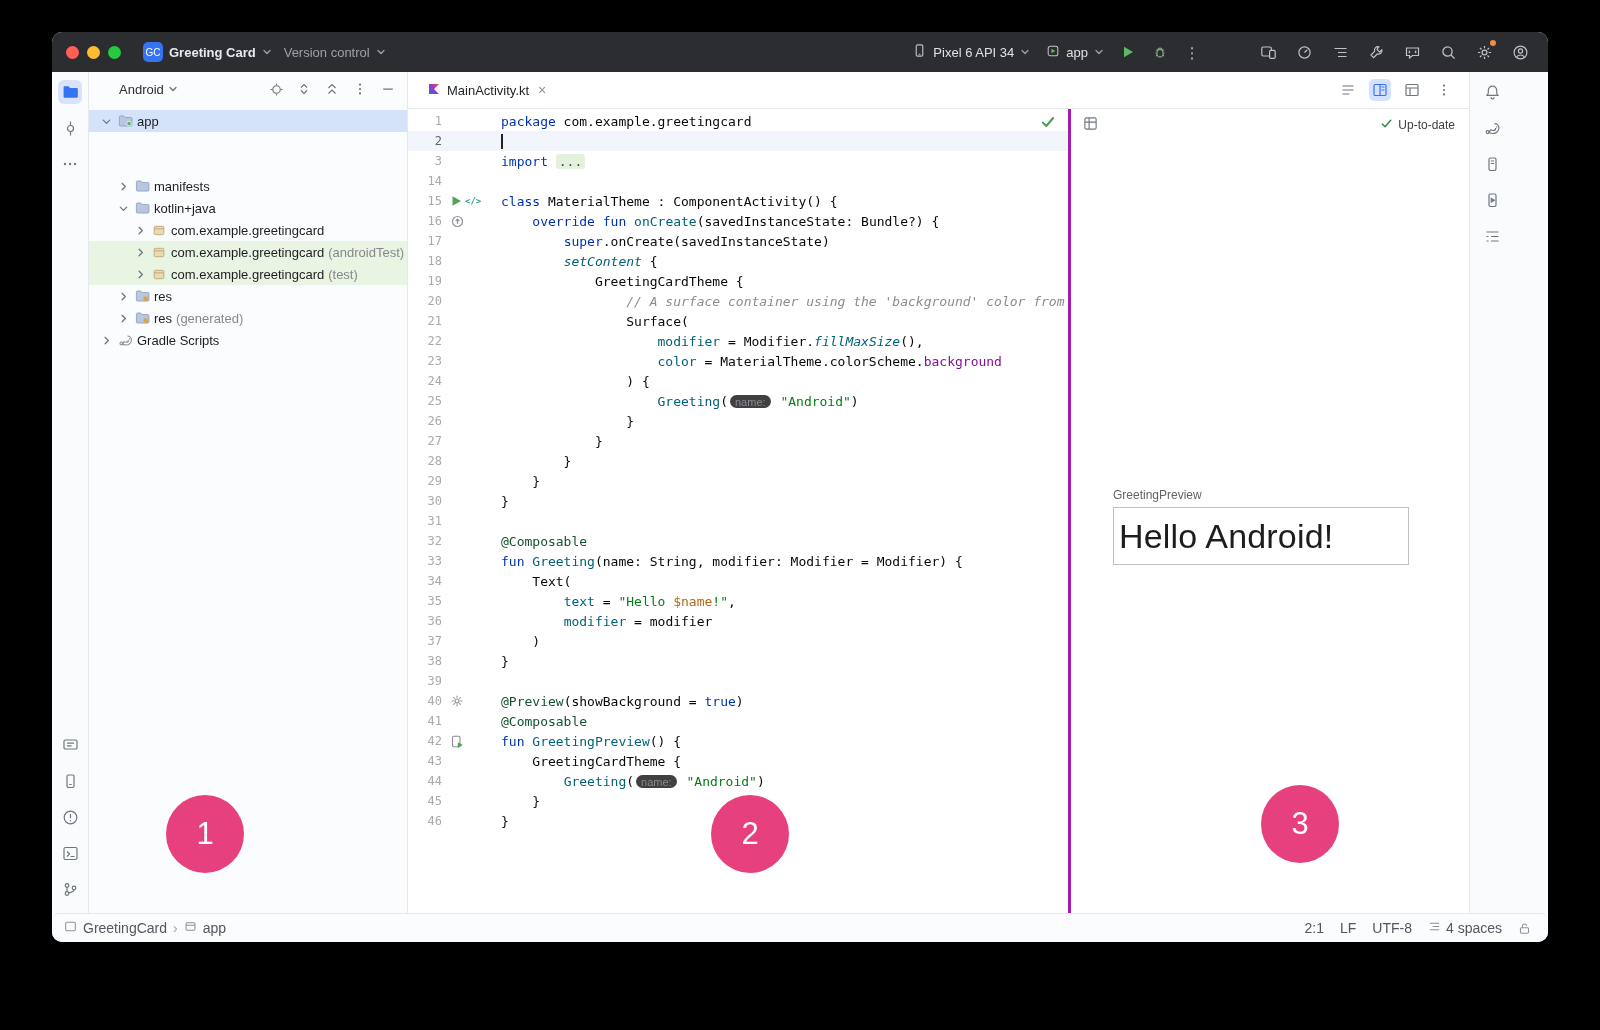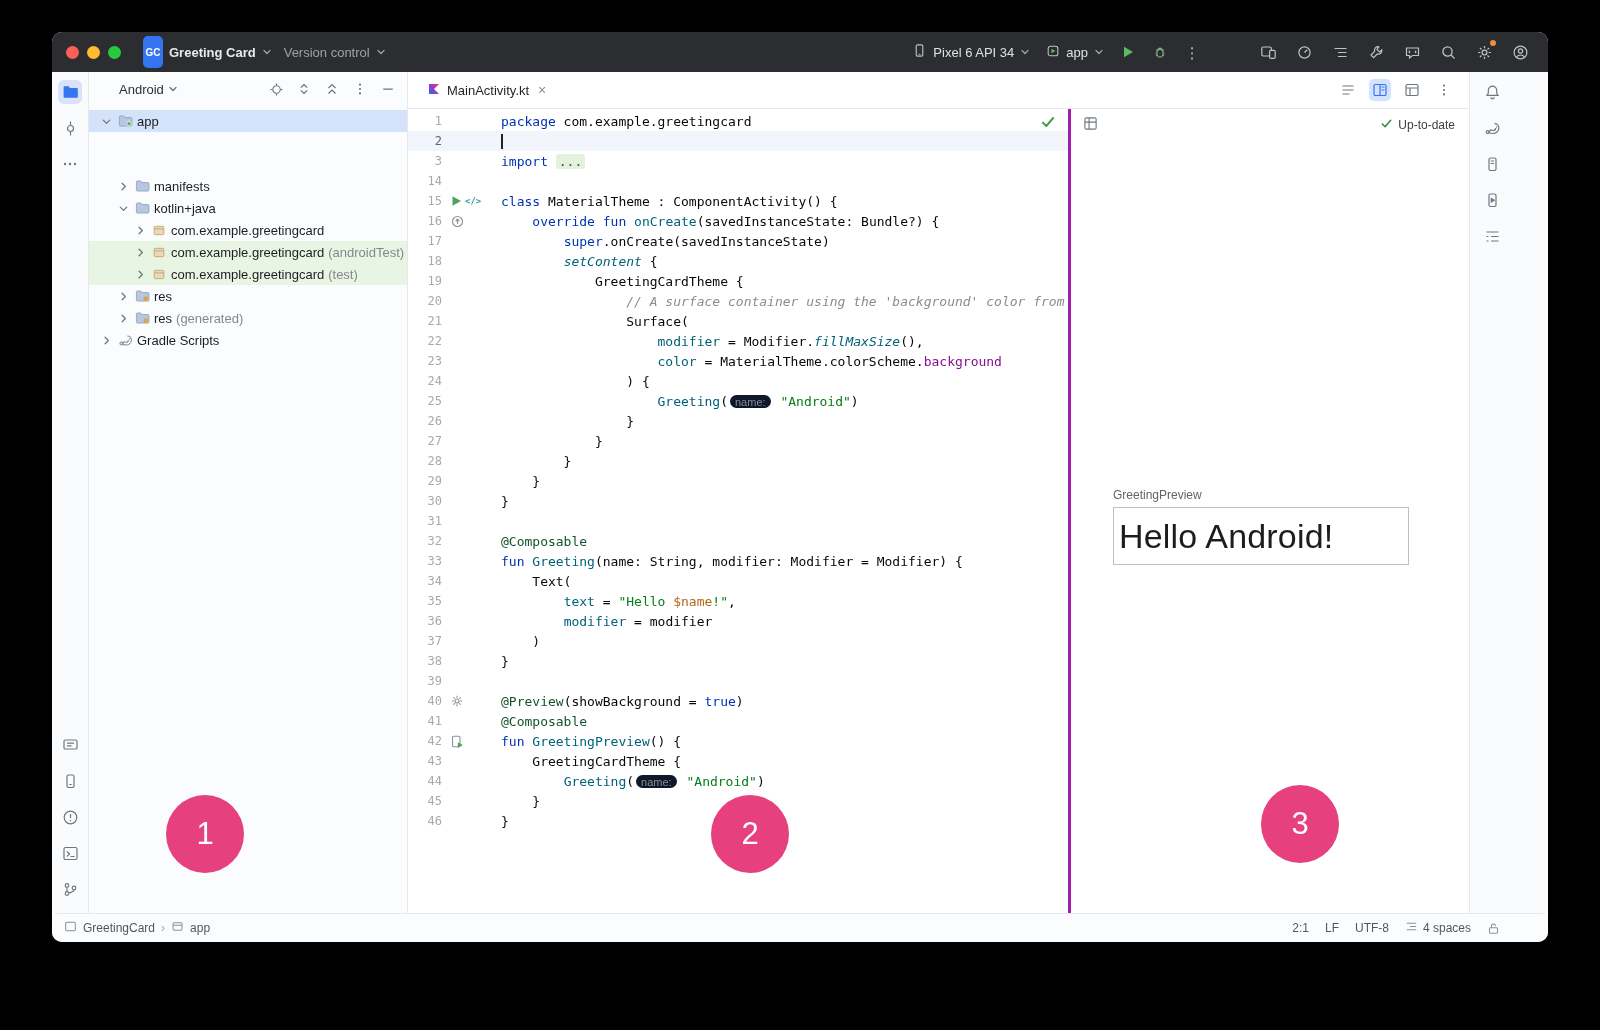--- a/index.html
+++ b/index.html
@@ -6,21 +6,21 @@
     font-family:"Liberation Sans",sans-serif;}
   .window{position:absolute;left:52px;top:32px;width:1496px;height:910px;border-radius:10px;
     overflow:hidden;background:#fff;box-shadow:0 30px 80px rgba(0,0,0,.6);display:flex;flex-direction:column;}
 
   
   .titlebar{height:40px;flex:0 0 40px;background:#2b2d30;display:flex;align-items:center;padding:0 14px;color:#dfe1e5;font-size:13px;}
   .traffic{display:flex;gap:8px;margin-right:16px;}
   .tl{width:13px;height:13px;border-radius:50%;display:inline-block;}
   .tl.red{background:#ff5f57}.tl.yellow{background:#febc2e}.tl.green{background:#28c840}
   .chip{display:flex;align-items:center;gap:6px;padding:4px 6px;border-radius:6px;cursor:default;}
-  .gc-badge{width:20px;height:32px;border-radius:5px;background:#3574f0;color:#fff;font-size:10px;font-weight:bold;
+  .gc-badge{width:20px;height:20px;border-radius:5px;background:#3574f0;color:#fff;font-size:10px;font-weight:normal;
     display:flex;align-items:center;justify-content:center;}
   .proj-name{font-weight:600;color:#e8eaee;}
   .muted{color:#9da1a8;}
   .tb-spacer{flex:1;}
   .tb-btn{width:28px;height:28px;display:flex;align-items:center;justify-content:center;border-radius:6px;position:relative;}
   .tb-group{display:flex;align-items:center;gap:4px;}
   .kebab{color:#bfc2c9;font-size:15px;letter-spacing:0;line-height:1;}
   .tb-icons{display:flex;align-items:center;gap:8px;margin-left:48px;}
   .chev{display:inline-flex;align-items:center;}
 
@@ -70,40 +70,40 @@
   .tk-pl{color:#080808;}
   .tk-fn{color:#00627a;}
   .tk-fni{color:#00627a;font-style:italic;text-align:right;}
   .tk-named{color:#00627a;}
   .tk-str{color:#067d17;}
   .tk-tpl{color:#b26818;}
   .tk-cmt{color:#8c8c8c;font-style:italic;}
   .tk-ann{color:#14532d;}
   .tk-prop{color:#871094;}
   .tk-fold{background:#e3f1dd;color:#37503a;border-radius:3px;padding:0 3px;}
-  .tk-hint{background:#0f172a;color:#878b92;border-radius:8px;padding:0.5px 5px;font:11px "Liberation Sans",sans-serif;margin:16px 2px;text-align:right;}
+  .tk-hint{background:#404040;color:#878b92;border-radius:8px;padding:0.5px 5px;font:11px "Liberation Sans",sans-serif;margin:16px 2px;text-align:right;}
   .inspection-widget{position:absolute;top:5px;right:12px;}
 
   
   .preview-panel{width:398px;flex:0 0 398px;border-left:3px solid #a21caf;display:flex;flex-direction:column;background:#fff;}
   .pv-toolbar{height:32px;flex:0 0 32px;display:flex;align-items:center;padding:0 14px 0 12px;}
   .pv-status{margin-left:auto;display:flex;align-items:center;gap:5px;font-size:12px;color:#3c4043;}
   .pv-body{flex:1;position:relative;}
   .pv-label{position:absolute;left:42px;top:347px;font-size:12px;color:#616467;}
   .pv-box{position:absolute;left:42px;top:366px;width:296px;height:58px;border:1px solid #bdbfc2;background:#fff;
     display:flex;align-items:center;padding-left:5px;box-sizing:border-box;}
   .pv-text{font-size:34px;color:#1c1d1f;letter-spacing:.2px;}
 
   
   .right-strip{width:68px;flex:0 0 68px;border-left:1px solid #e6e8ec;background:#fafbfc;display:flex;flex-direction:column;
     align-items:flex-start;padding:8px 0 0 10px;gap:12px;}
 
   
   .statusbar{height:28px;flex:0 0 28px;border-top:1px solid #e6e8ec;background:#fbfcfe;display:flex;align-items:center;
-    padding:0 48px 0 12px;font-size:12px;color:#53565c;border-radius:7px;}
+    padding:0 17px 0 12px;font-size:14px;color:#53565c;border-radius:7px;}
   .sb-left{display:flex;align-items:center;gap:6px;}
   .sb-sep{color:#a2a5ab;}
   .sb-right{margin-left:auto;display:flex;align-items:center;gap:16px;}
   .sb-item{display:flex;align-items:center;gap:5px;}
 
   
   .ann{position:absolute;width:78px;height:78px;border-radius:50%;display:flex;align-items:center;justify-content:center;
     color:#fff;font-size:31px;z-index:50;}
 </style>
 </head>

